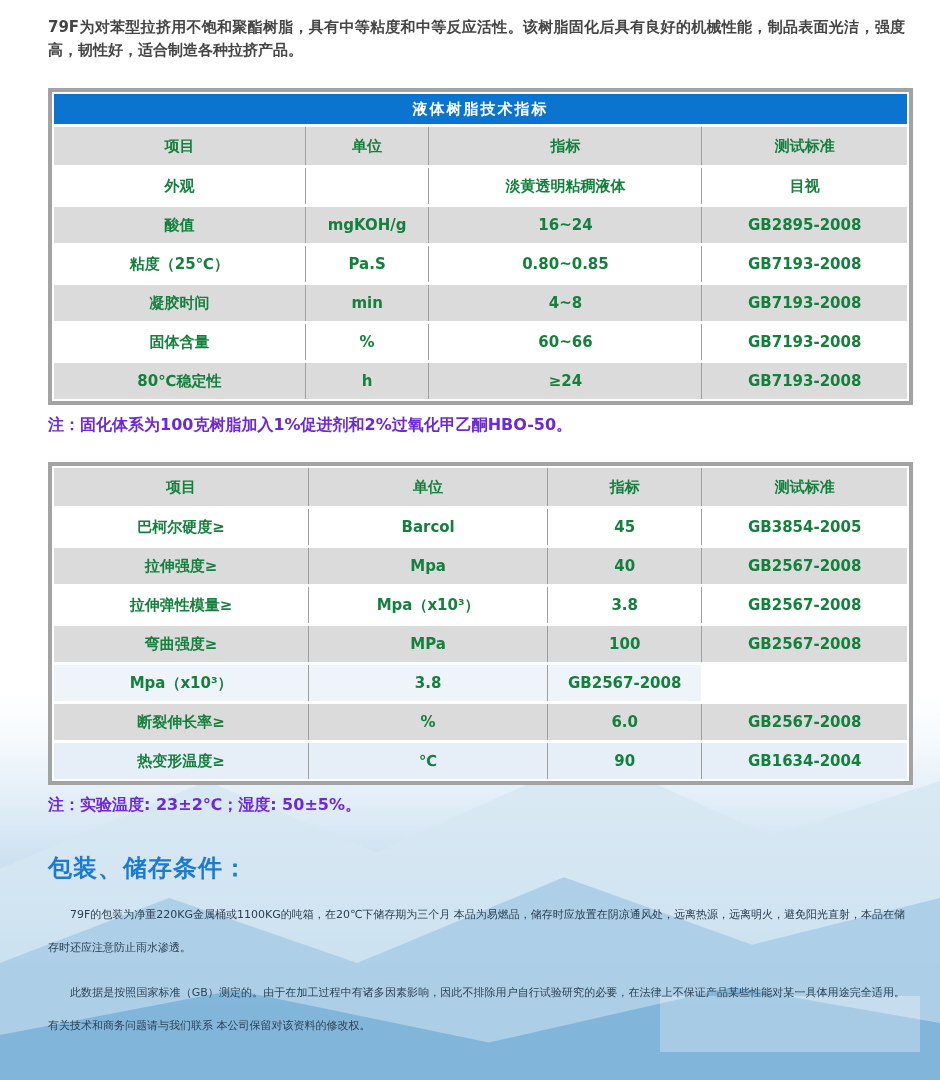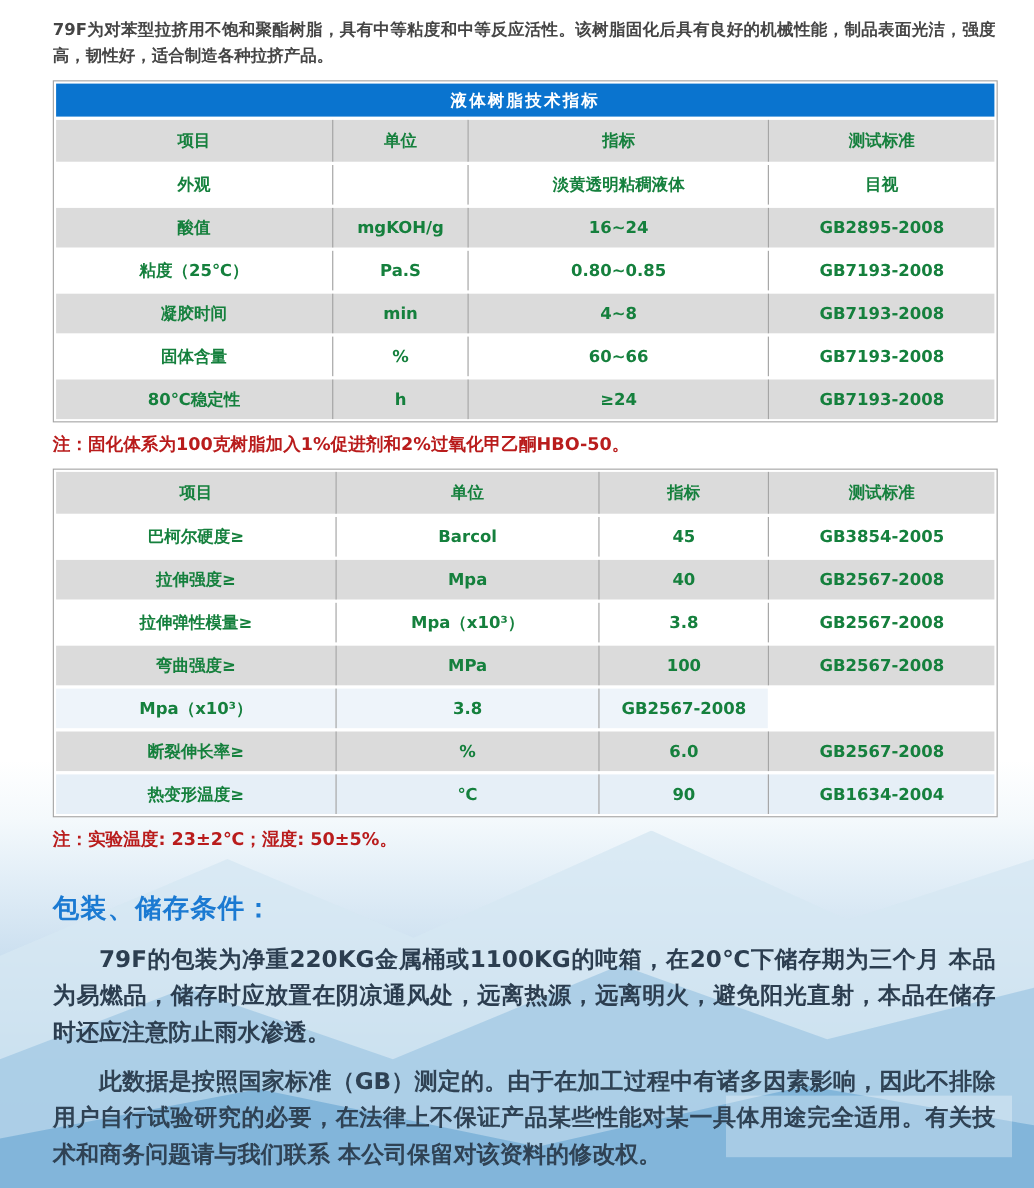--- a/index.html
+++ b/index.html
@@ -17,21 +17,21 @@
   .m2{top:820px;height:260px;background:#a7cbe5;
       clip-path:polygon(0 55%,18% 30%,38% 55%,60% 22%,80% 48%,100% 30%,100% 100%,0 100%);opacity:.85;}
   .m3{top:930px;height:150px;background:#7db2d8;
       clip-path:polygon(0 70%,25% 40%,52% 75%,78% 38%,100% 62%,100% 100%,0 100%);opacity:.9;}
   .fade{position:absolute;right:20px;bottom:28px;width:260px;height:56px;background:rgba(255,255,255,.3);}
   
   .content{position:relative;z-index:2;padding:8px 35px 0 48px;}
   .intro{width:857px;margin:8px 0 0 0;font-size:15px;font-weight:bold;color:#454545;
          line-height:23px;text-align:justify;}
   
-  .spec{width:853px;margin-top:11px;border:1px solid #a3a3a3;background:#ffffff;padding:2px;}
+  .spec{width:853px;margin-top:26px;border:4px solid #a3a3a3;background:#ffffff;padding:2px;}
   .title-bar{background:#0a74cf;color:#ffffff;font-size:15px;font-weight:bold;
              text-align:center;height:30px;line-height:30px;margin-bottom:3px;letter-spacing:2px;}
   .row{display:flex;margin-top:3px;}
   .row.head{margin-top:0;}
   .cell{display:flex;align-items:center;justify-content:center;box-sizing:border-box;
         font-size:15px;font-weight:bold;color:#15803d;min-height:36px;
         border-left:1px solid #9f9f9f;text-align:center;padding:2px 4px;}
   .cell:first-child{border-left:none;}
   .head .cell{background:#dbdbdb;min-height:38px;}
   .w .cell{background:#ffffff;}
@@ -40,24 +40,24 @@
   .t1 .cell:nth-child(2){width:14.5%;}
   .t1 .cell:nth-child(3){width:32.0%;}
   .t1 .cell:nth-child(4){flex:1;}
   .t2 .cell:nth-child(1){width:29.8%;}
   .t2 .cell:nth-child(2){width:28.0%;}
   .t2 .cell:nth-child(3){width:18.1%;}
   .t2 .cell:nth-child(4){flex:1;}
   
   .t2 .row:nth-child(6) .cell.wbg{background:#eef4fa;}
   .t2 .row:nth-child(8) .cell.wbg{background:#e6eff7;}
-  .note{width:857px;margin:10px 0 0 0;font-size:16px;font-weight:bold;color:#b91c1c;}
+  .note{width:857px;margin:10px 0 0 0;font-size:16px;font-weight:bold;color:#6d28d9;}
   
   .storage-heading{margin:36px 0 0 0;font-size:24px;font-weight:bold;color:#1b7ad2;letter-spacing:1px;}
-  .storage-para{width:857px;margin:14px 0 0 0;font-size:21px;font-weight:bold;color:#2c3e50;
+  .storage-para{width:857px;margin:14px 0 0 0;font-size:11px;font-weight:normal;color:#2c3e50;
                 line-height:33px;text-align:justify;text-indent:2em;}
   .storage-para.p2{margin-top:12px;color:#2f4254;}
 </style>
 </head>
 <body>
 
 <div class="bg">
   <div class="m m1"></div>
   <div class="m m2"></div>
   <div class="m m3"></div>

